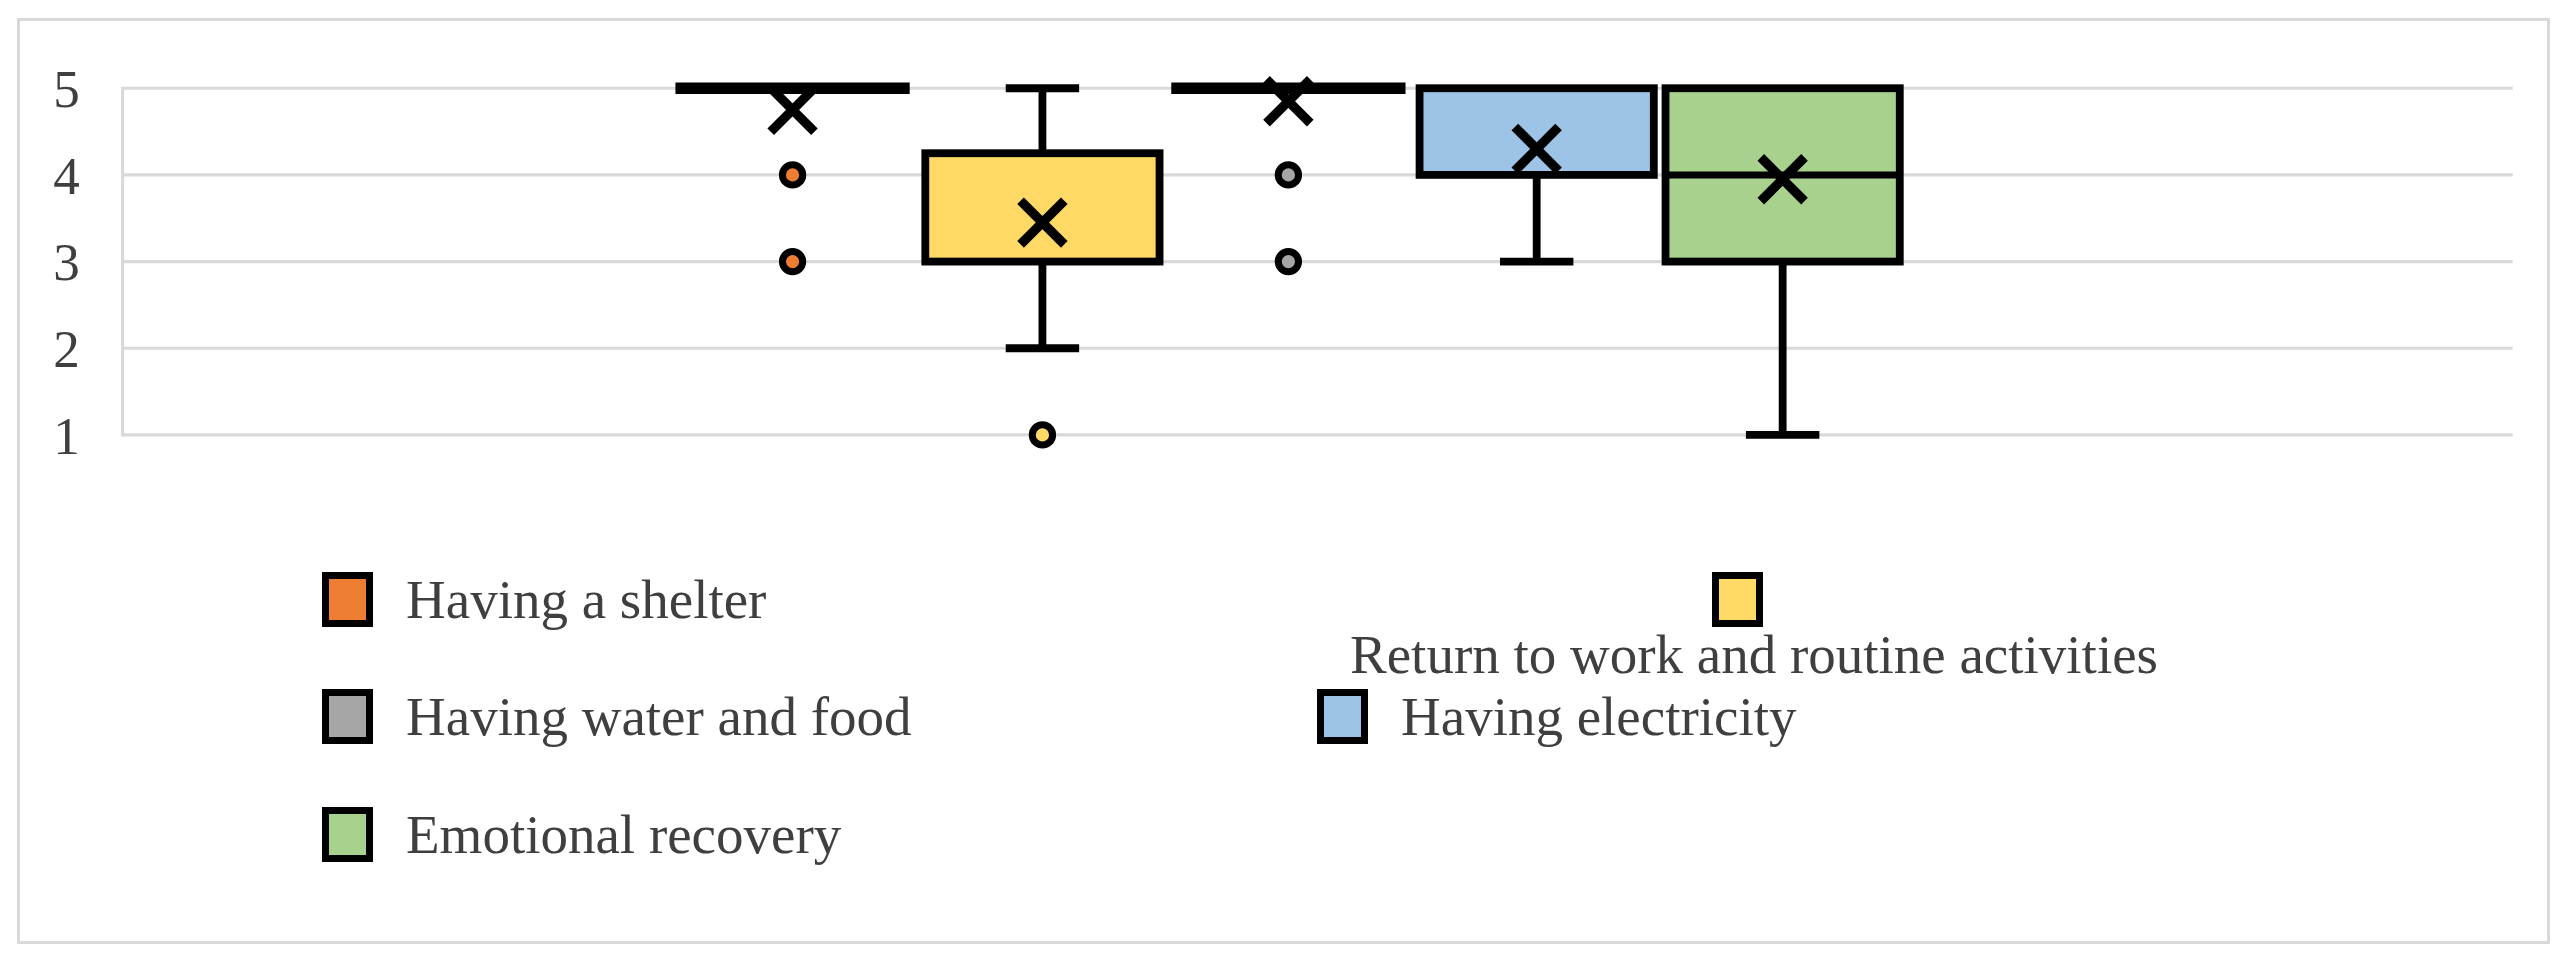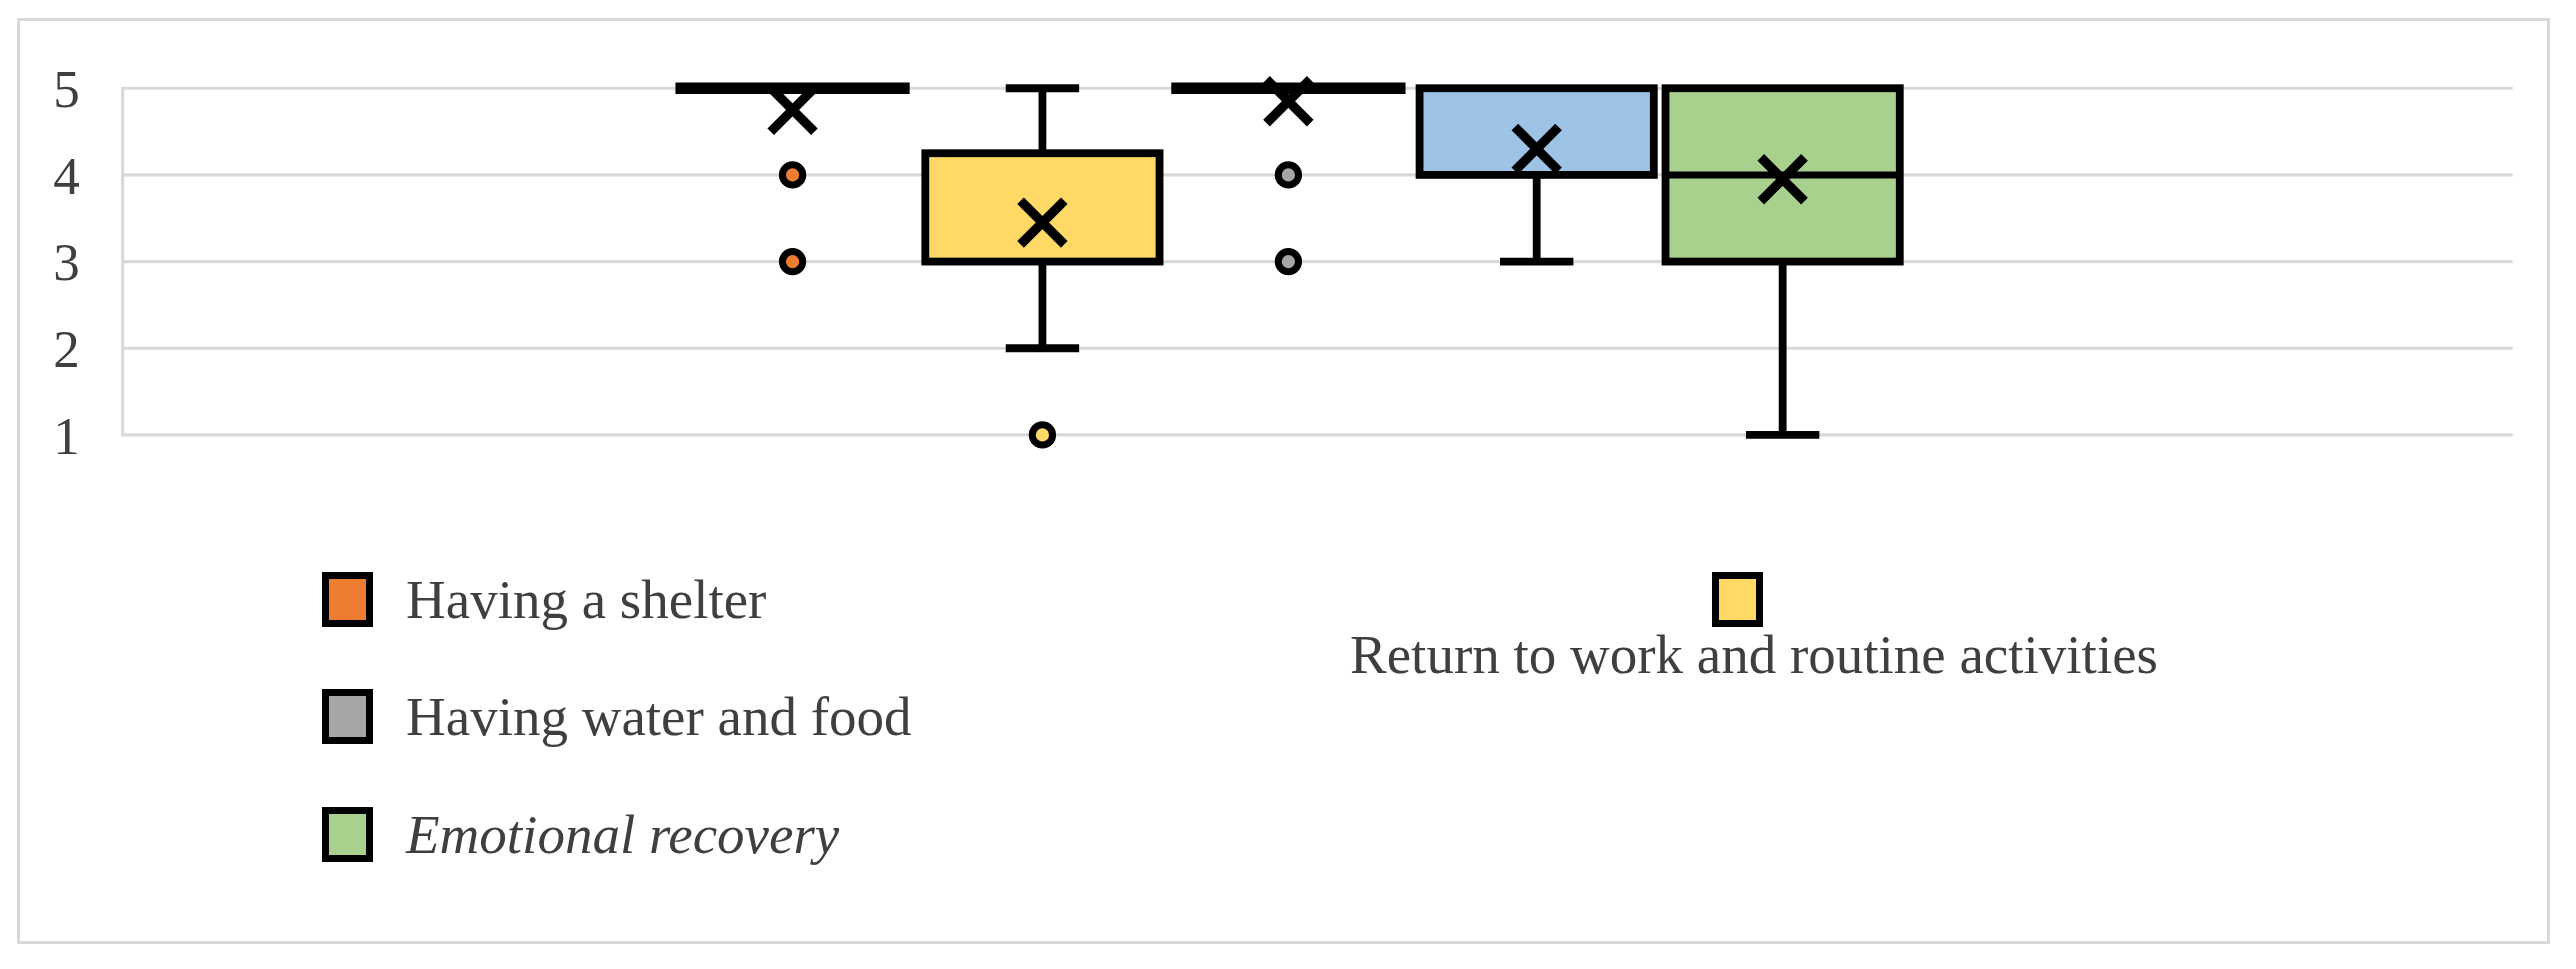--- a/index.html
+++ b/index.html
@@ -67,19 +67,23 @@
       <div class="legend-label">Having a shelter</div>
     </div>
     <div class="legend-item" style="left:1317px;top:572px;flex-direction:column;">
       <div class="legend-swatch" style="background: rgb(255, 217, 102);"></div>
       <div class="legend-label">Return to work and routine activities</div>
     </div>
     <div class="legend-item" style="left:322px;top:689px;">
       <div class="legend-swatch" style="background: rgb(166, 166, 166);"></div>
       <div class="legend-label">Having water and food</div>
     </div>
-    <div class="legend-item" style="left:322px;top:807px;font-style:italic;">
+    <div class="legend-item" style="left:1317px;top:689px;">
+      <div class="legend-swatch" style="background: rgb(157, 195, 230);"></div>
+      <div class="legend-label">Having electricity</div>
+    </div>
+    <div class="legend-item" style="left:322px;top:807px;">
       <div class="legend-swatch" style="background: rgb(169, 209, 142);"></div>
       <div class="legend-label">Emotional recovery</div>
     </div>
   </div>
 </div>
 
 
 </body></html>

